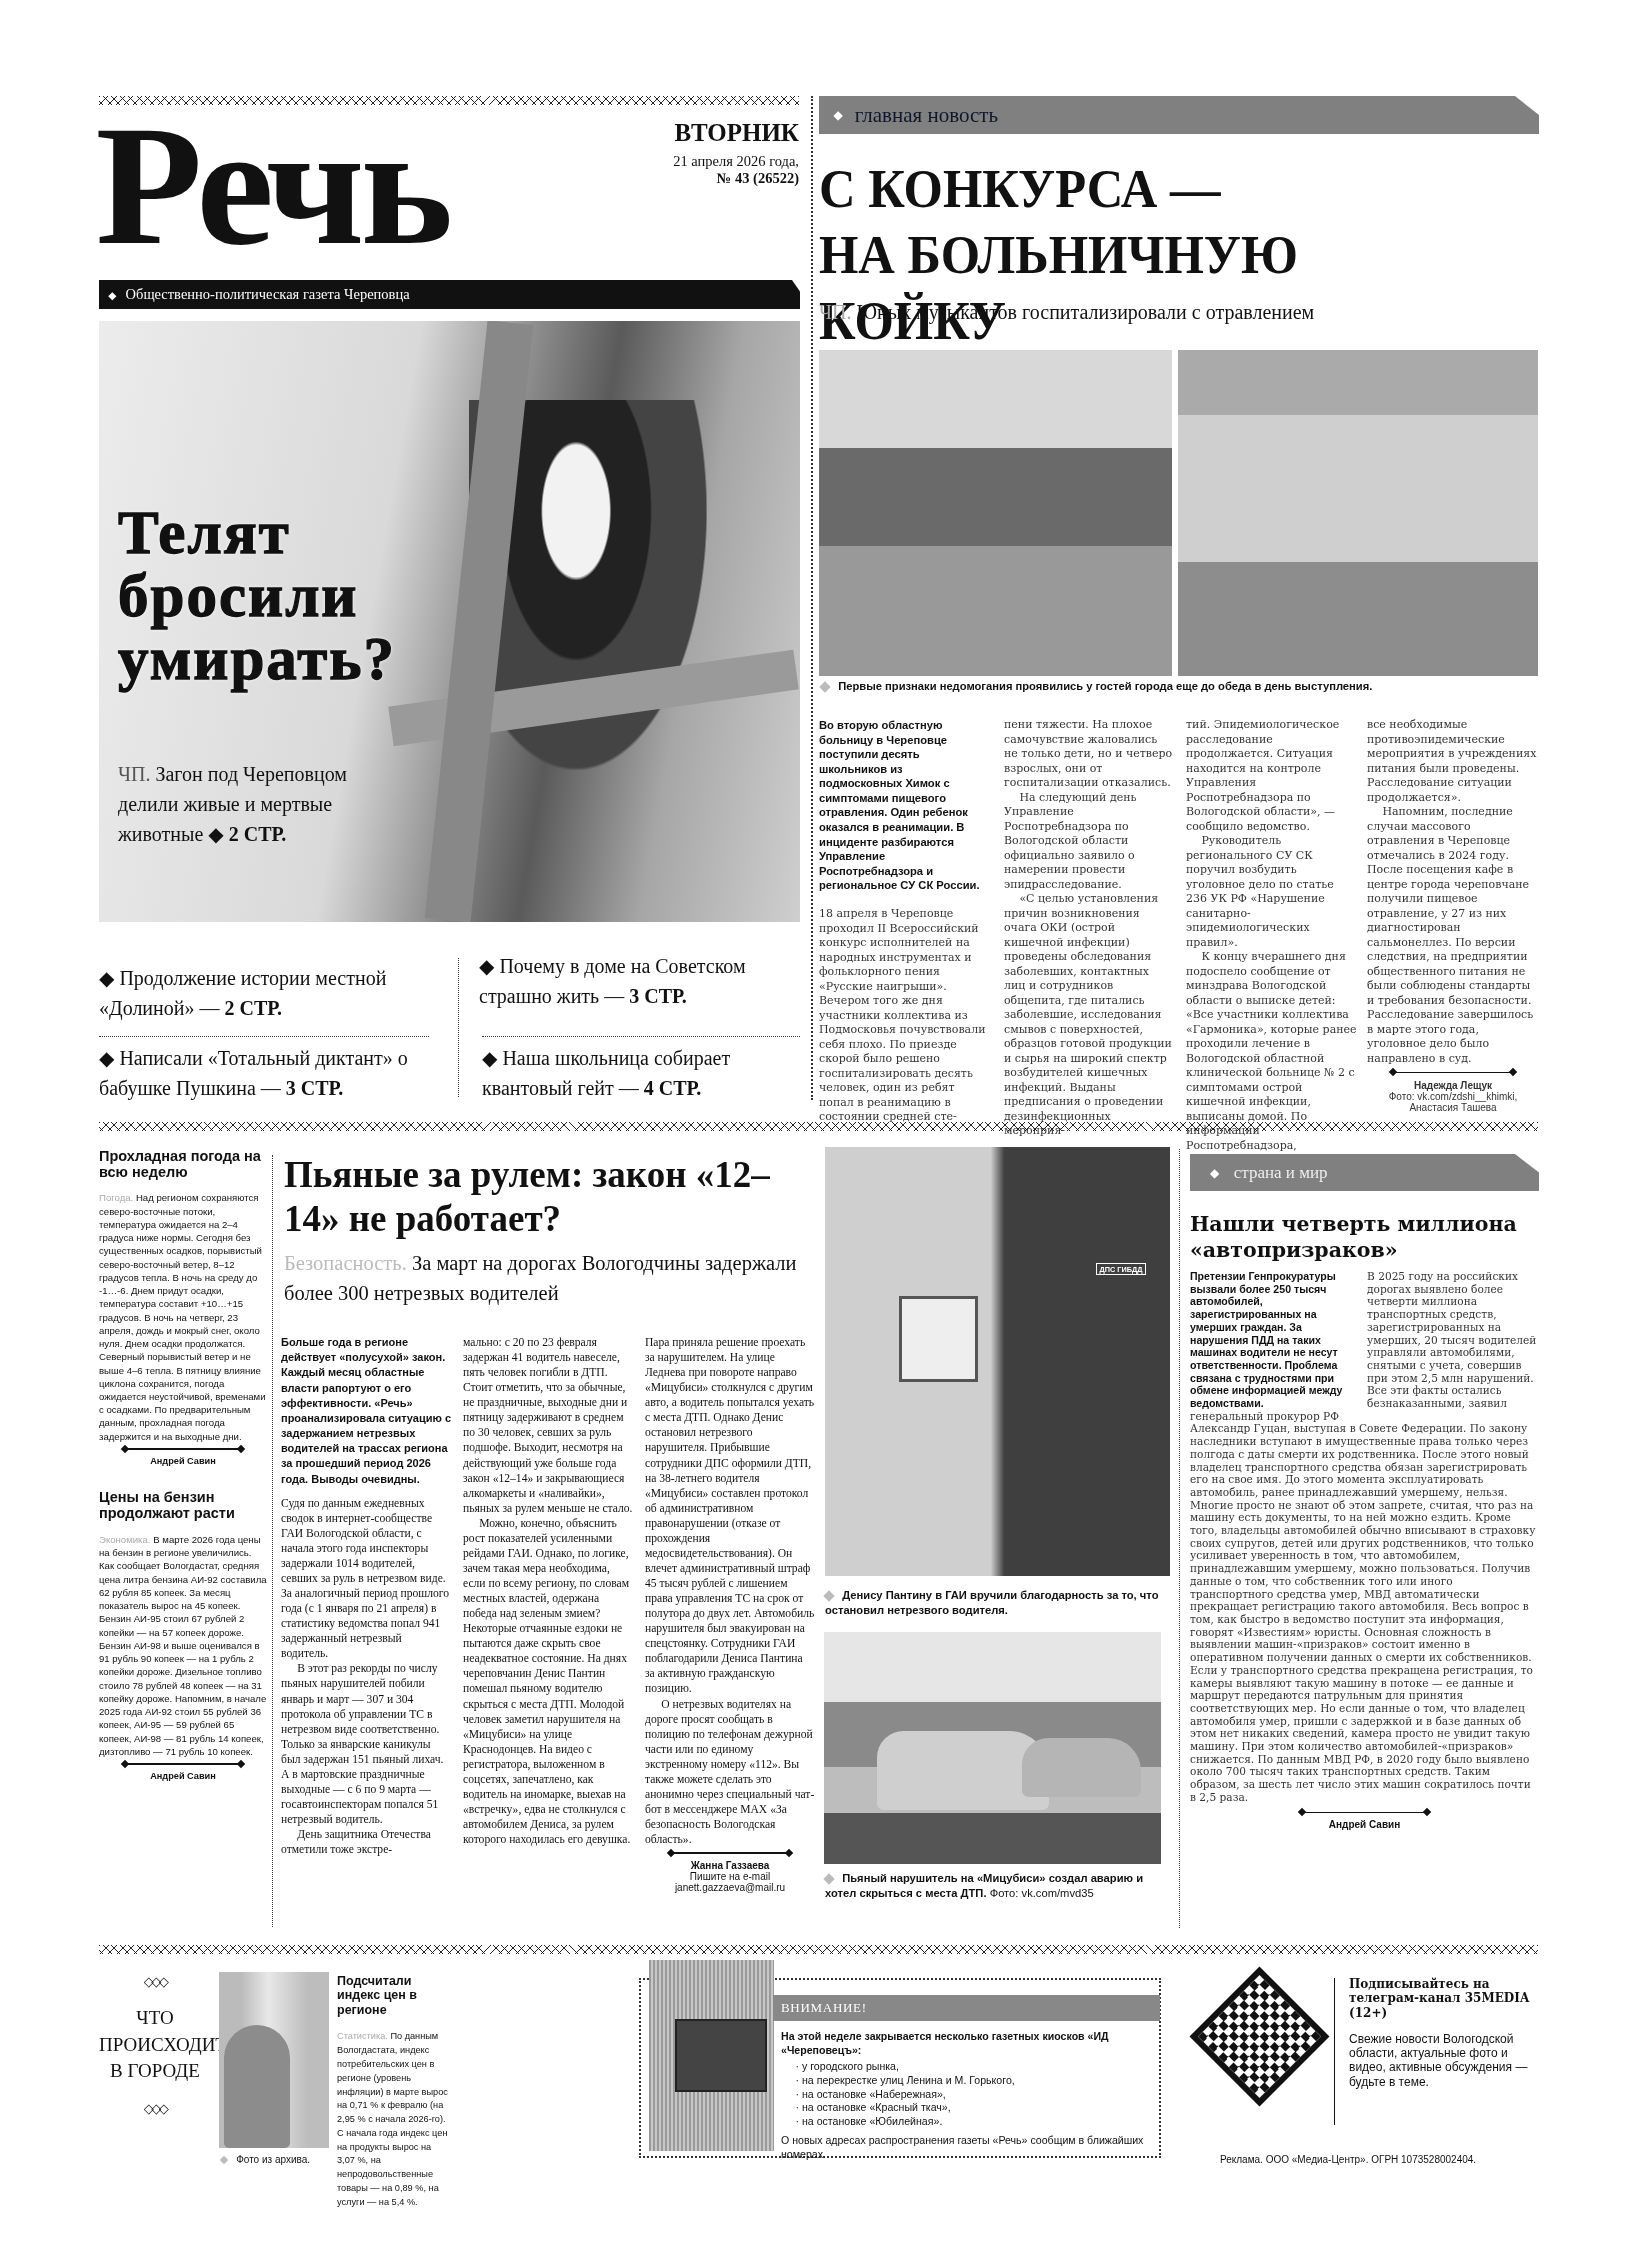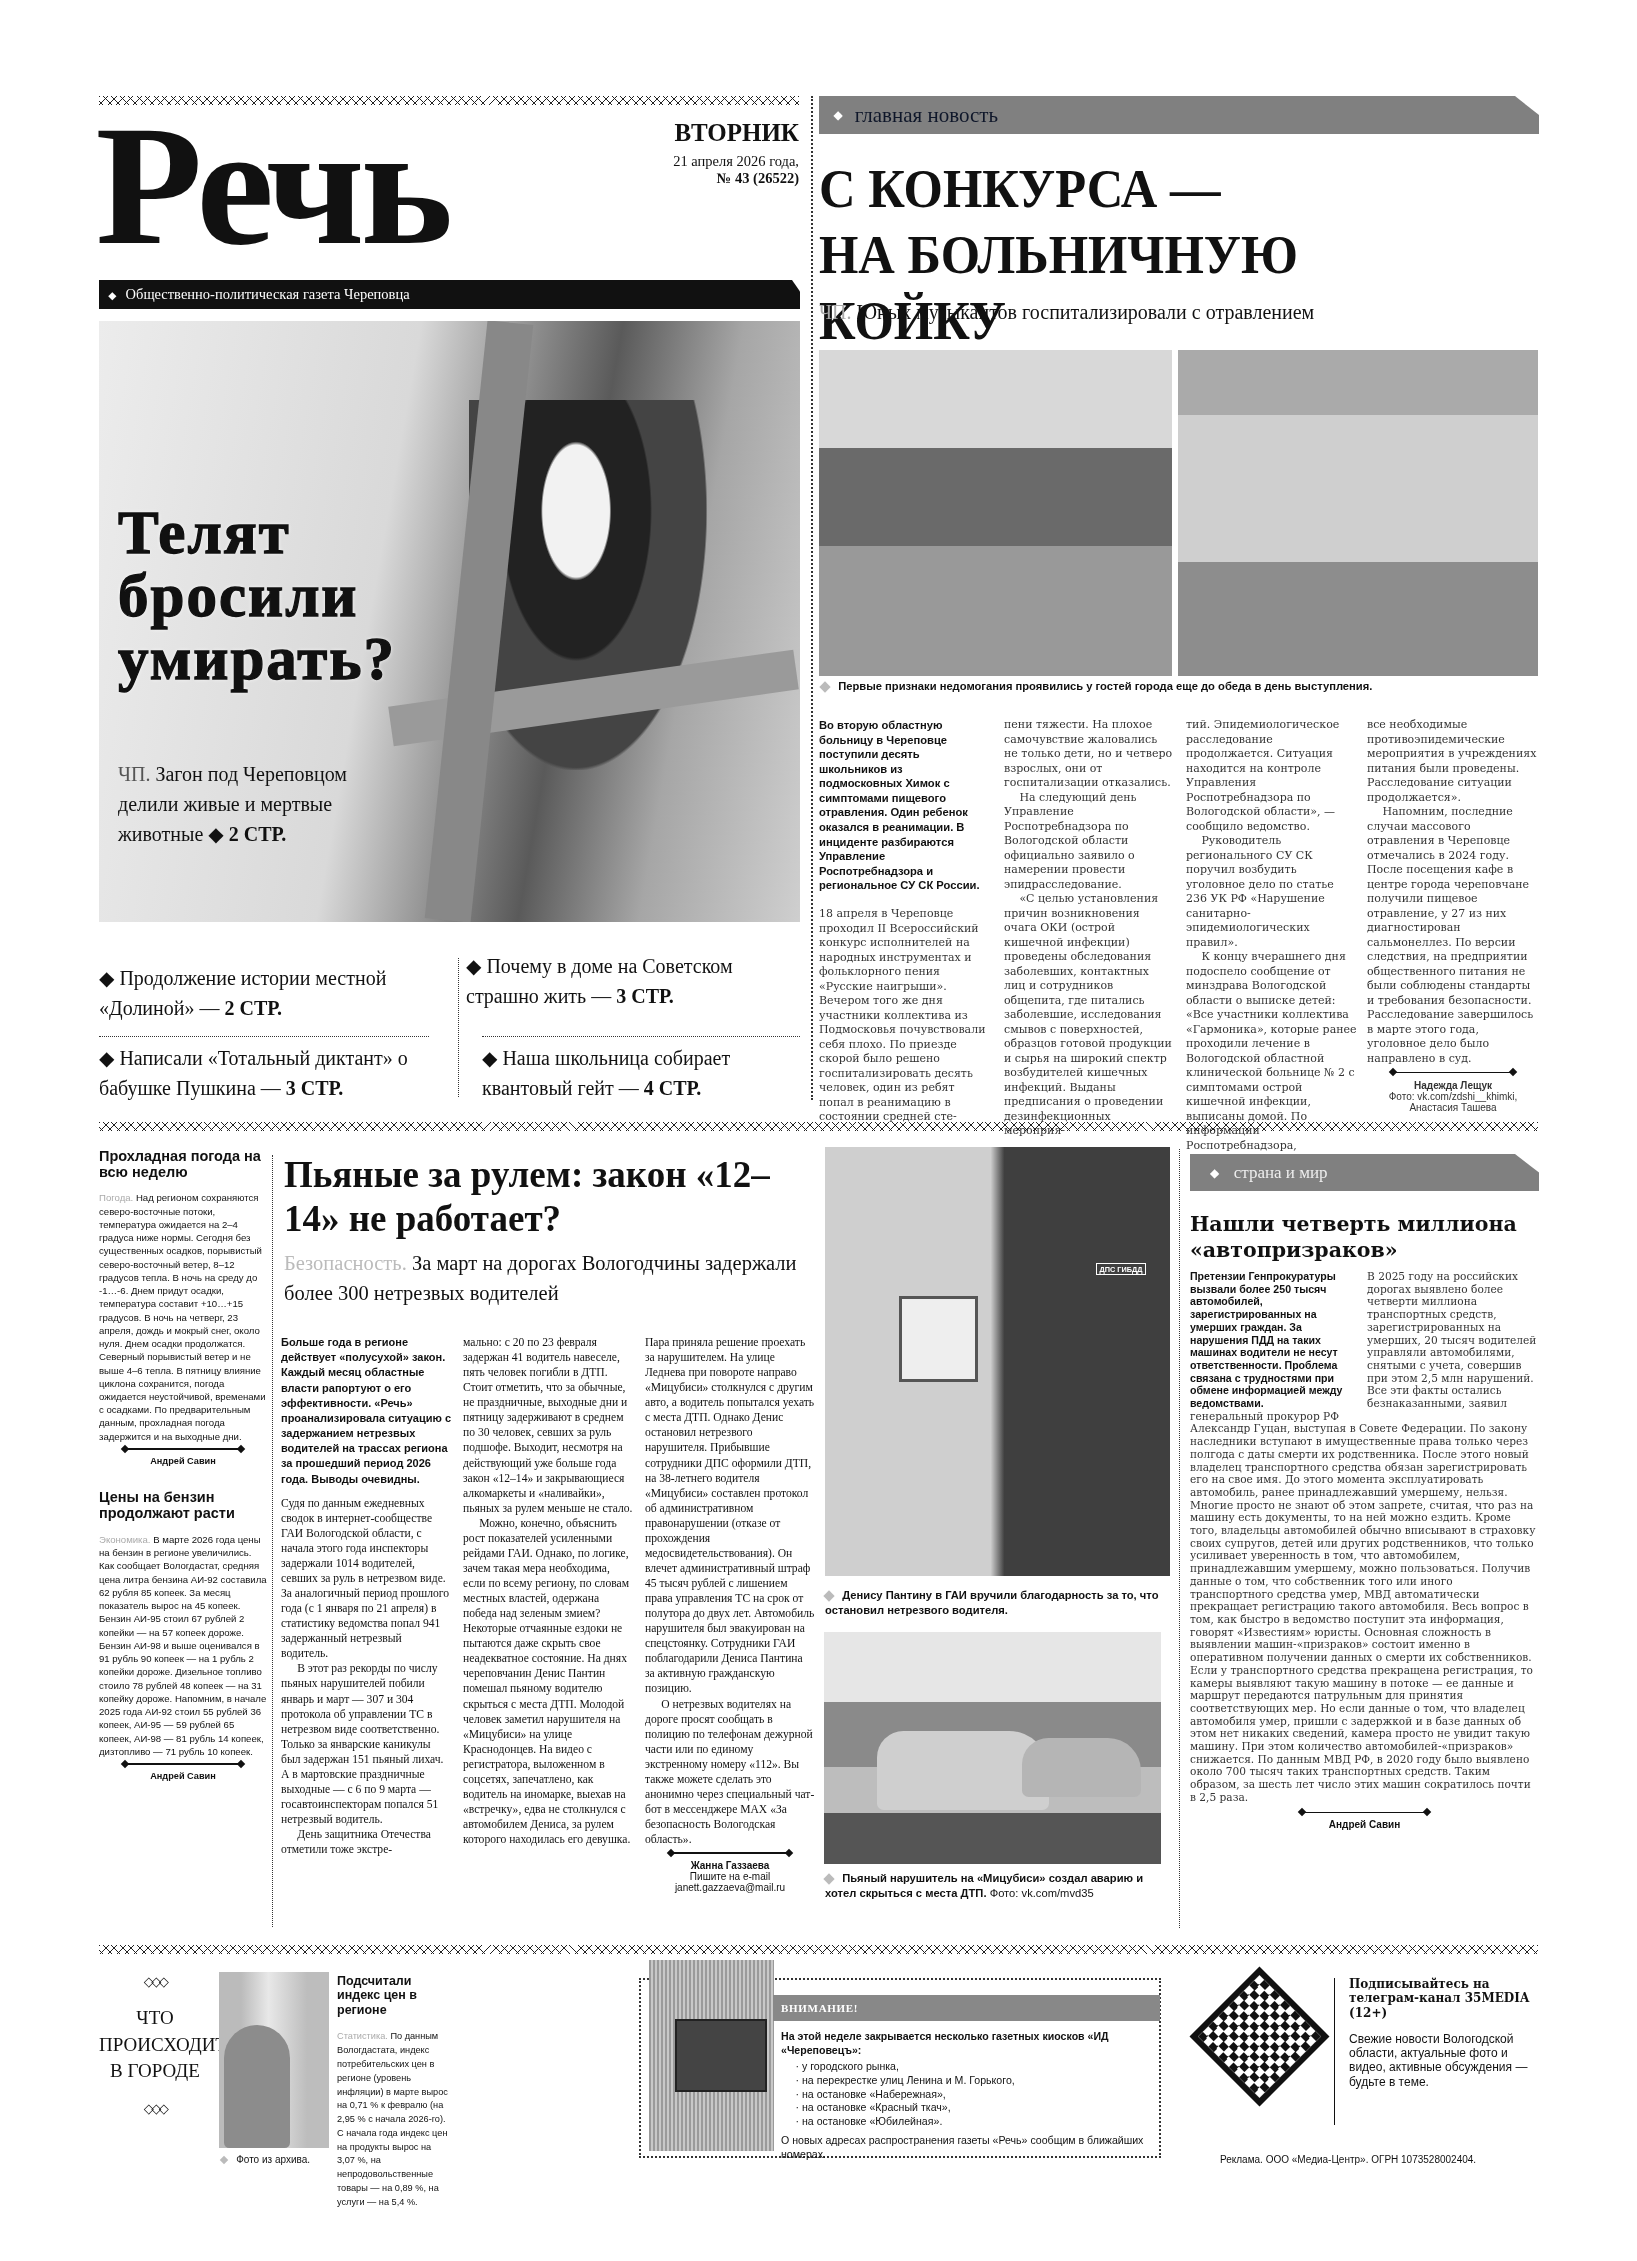--- a/index.html
+++ b/index.html
@@ -53,21 +53,21 @@
   <span style="color:#555">ЧП.</span>
   <span>Загон под Череповцом делили живые и мертвые животные</span>
   <span>◆</span>
   <b>2 СТР.</b>
 </div>
 
 <div class="abs" style="left:99px;top:951px;width:701px;height:158px">
   <div class="abs lserif" style="left:0;top:12px;width:330px;font-size:20px;line-height:1.5">
     <span>◆</span> <span>Продолжение истории местной «Долиной» — </span><b>2 СТР.</b>
   </div>
-  <div class="abs lserif" style="left:367px;top:0;width:317px;font-size:20px;line-height:1.5">
+  <div class="abs lserif" style="left:380px;top:0;width:317px;font-size:20px;line-height:1.5">
     <span>◆</span> <span>Почему в доме на Советском страшно жить — </span><b>3 СТР.</b>
   </div>
   <div class="abs hdot" style="left:0;top:85px;width:330px;border-top-width:1.3px"></div>
   <div class="abs hdot" style="left:383px;top:85px;width:318px;border-top-width:1.3px"></div>
   <div class="abs vdot" style="left:359px;top:6.6px;height:139px;border-left-width:1.3px"></div>
   <div class="abs lserif" style="left:0;top:92px;width:330px;font-size:20px;line-height:1.5">
     <span>◆</span> <span>Написали «Тотальный диктант» о бабушке Пушкина — </span><b>3 СТР.</b>
   </div>
   <div class="abs lserif" style="left:383px;top:92px;width:317px;font-size:20px;line-height:1.5">
     <span>◆</span> <span>Наша школьница собирает квантовый гейт — </span><b>4 СТР.</b>
@@ -215,21 +215,21 @@
     <span class="kicker">Статистика.</span>
     <span>По данным Вологдастата, индекс потребительских цен в регионе (уровень инфляции) в марте вырос на 0,71 % к февралю (на 2,95 % с начала 2026-го). С начала года индекс цен на продукты вырос на 3,07 %, на непродовольственные товары — на 0,89 %, на услуги — на 5,4 %.</span>
   </div>
 </div>
 
 <div class="abs" style="left:639px;top:1978px;width:522px;height:180px;border:2px dotted #333">
   <div class="abs photo" style="left:8px;top:-20px;width:125px;height:191px;background:repeating-linear-gradient(90deg,#9a9a9a 0 2px,#c8c8c8 2px 4px)">
     <div style="position:absolute;left:26.4px;top:59px;width:92px;height:73px;background:#444;border:2px solid #222"></div>
   </div>
   <div class="abs" style="left:132px;top:14.5px;width:387px;height:26.4px;background:#888;display:flex;align-items:center;padding-left:8px">
-    <span class="lserif" style="color:#fff;font-weight:bold;font-size:11px;letter-spacing:0.7px">ВНИМАНИЕ!</span>
+    <span class="lserif" style="color:#fff;font-weight:normal;font-size:13px;letter-spacing:0.7px">ВНИМАНИЕ!</span>
   </div>
   <div class="abs sans" style="left:140px;top:50px;width:370px;font-size:10.6px;line-height:1.3">
     <div style="font-weight:bold">На этой неделе закрывается несколько газетных киосков «ИД «Череповецъ»:</div>
     <ul style="list-style:none;margin:2.6px 0 0 14.5px">
       <li>· <span>у городского рынка,</span></li>
       <li>· <span>на перекрестке улиц Ленина и М. Горького,</span></li>
       <li>· <span>на остановке «Набережная»,</span></li>
       <li>· <span>на остановке «Красный ткач»,</span></li>
       <li>· <span>на остановке «Юбилейная».</span></li>
     </ul>

